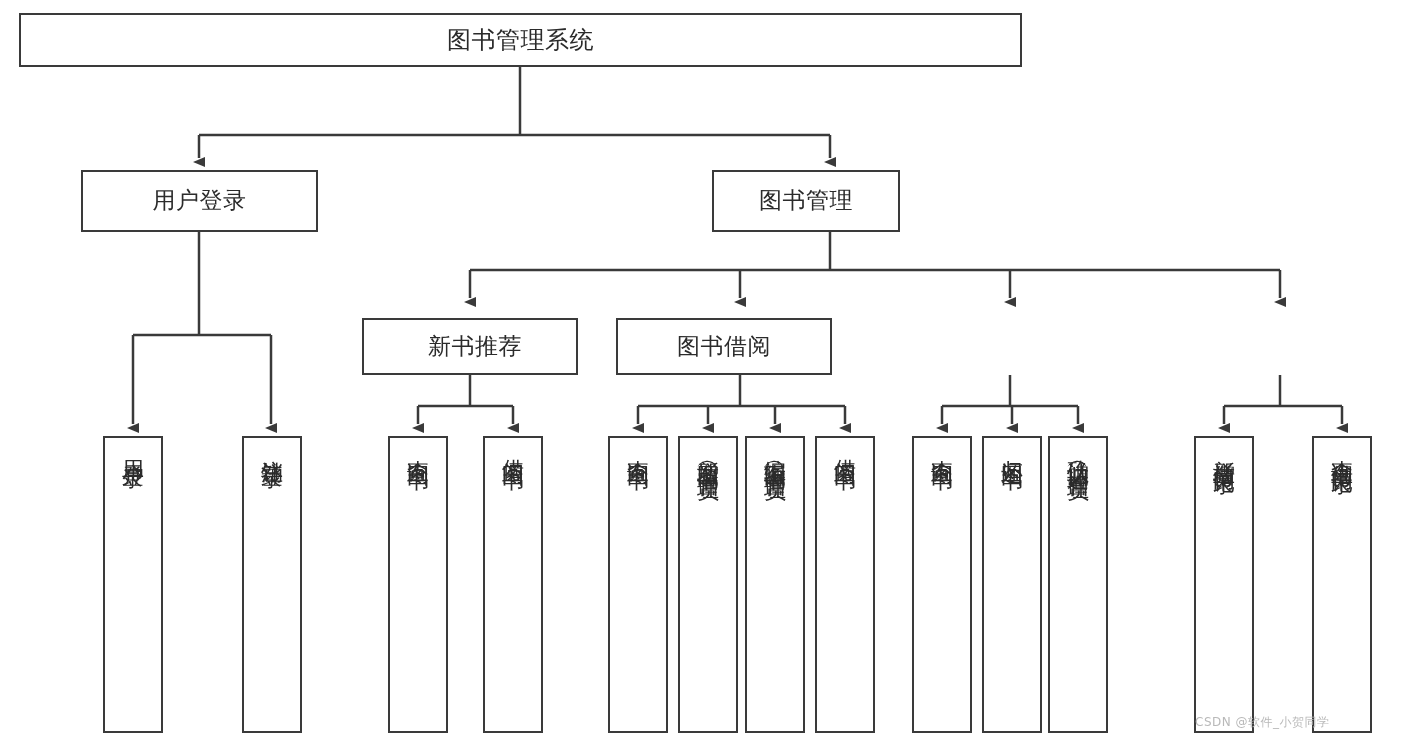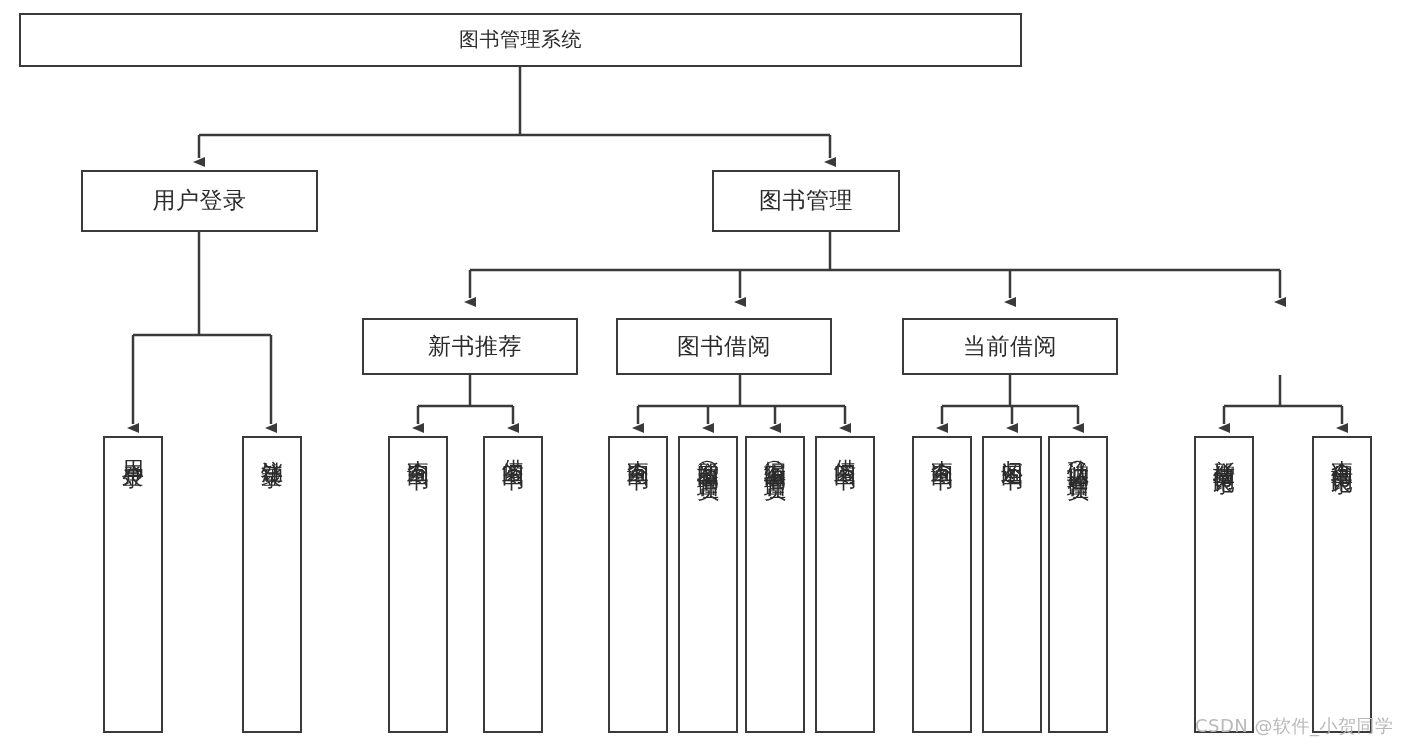--- a/index.html
+++ b/index.html
@@ -40,39 +40,39 @@
     display: block;
     text-align: center;
     line-height: 1.18;
     letter-spacing: 0.5px;
   }
   
   .node.horiz .lbl {
     font-size: 23px;
     white-space: nowrap;
   }
-  .node.root .lbl { font-size: 20px; }
+  .node.root .lbl { font-size: 24px; }
   
   .node.vert {
     align-items: flex-start;
     justify-content: center;
     padding-top: 4px;
   }
   .node.vert .lbl {
     writing-mode: vertical-rl;
     text-orientation: upright;
     font-size: 22px;
     line-height: 1.0;
     letter-spacing: 3px;
     white-space: nowrap;
     max-height: 100%;
   }
   .watermark {
     position: absolute;
-    font-size: 18px;
+    font-size: 12px;
     color: #b9b9b9;
     white-space: nowrap;
     z-index: 5;
     letter-spacing: 0.5px;
   }
 </style>
 </head>
 <body>
 
 <div id="canvas">
@@ -137,23 +137,20 @@
   <div class="node horiz" style="left:712px; top:170px; width:188px; height:62px;">
     <span class="lbl">图书管理</span>
   </div>
 
   <div class="node horiz" style="left:362px; top:318px; width:216px; height:57px;padding-left:10px;">
     <span class="lbl">新书推荐</span>
   </div>
   <div class="node horiz" style="left:616px; top:318px; width:216px; height:57px;">
     <span class="lbl">图书借阅</span>
   </div>
-  <div class="node horiz" style="left:902px; top:318px; width:216px; height:57px;">
-    <span class="lbl">当前借阅</span>
-  </div>
 
   <div class="node vert" style="left:103px; top:436px; width:60px; height:297px;">
     <span class="lbl">用户登录</span>
   </div>
   <div class="node vert" style="left:242px; top:436px; width:60px; height:297px;">
     <span class="lbl">注销登录</span>
   </div>
 
   <div class="node vert" style="left:388px; top:436px; width:60px; height:297px;">
     <span class="lbl">查询图书</span>

